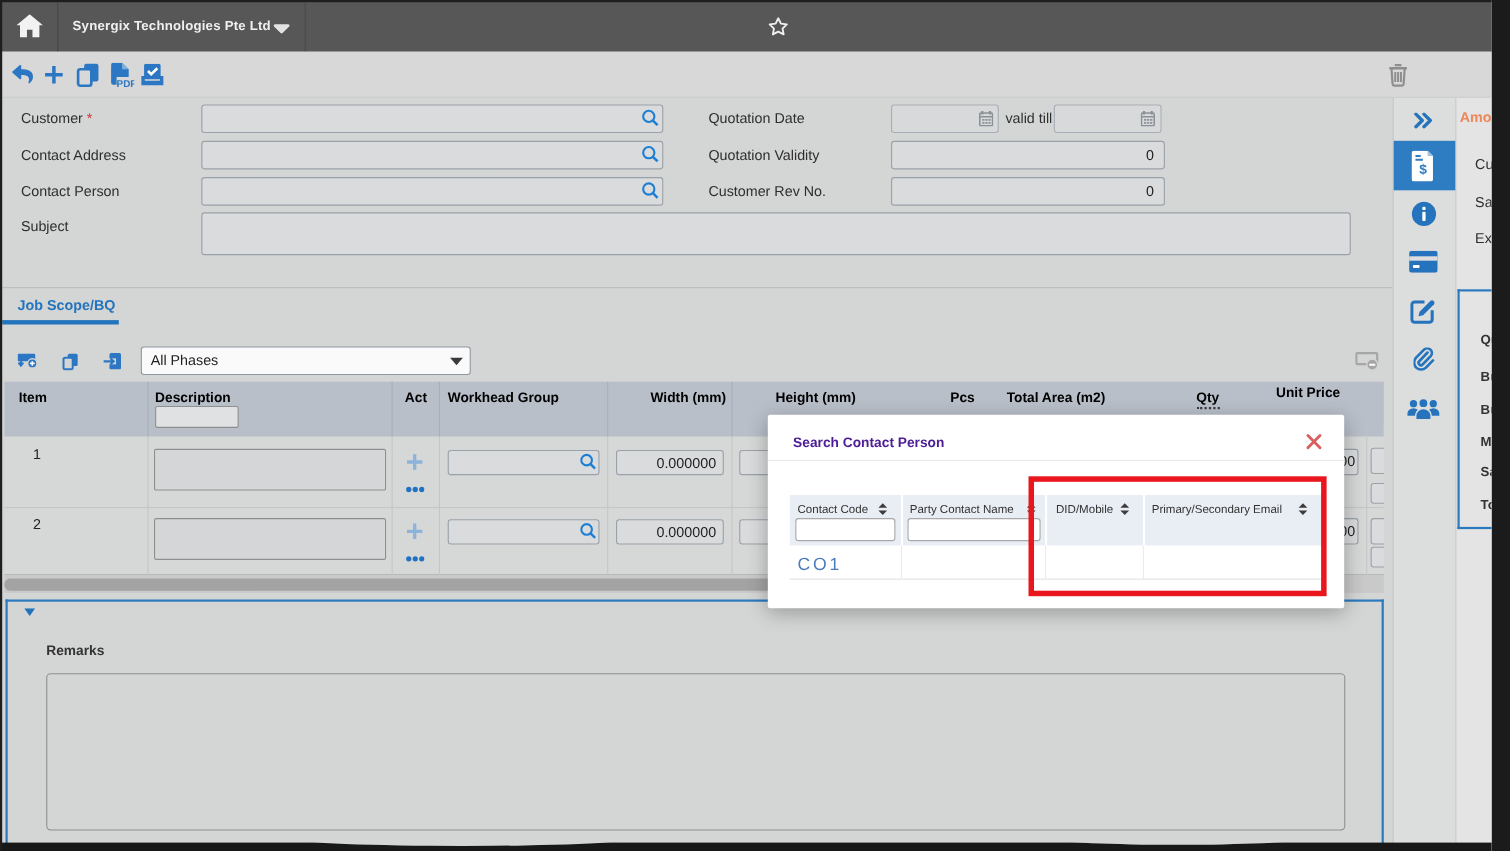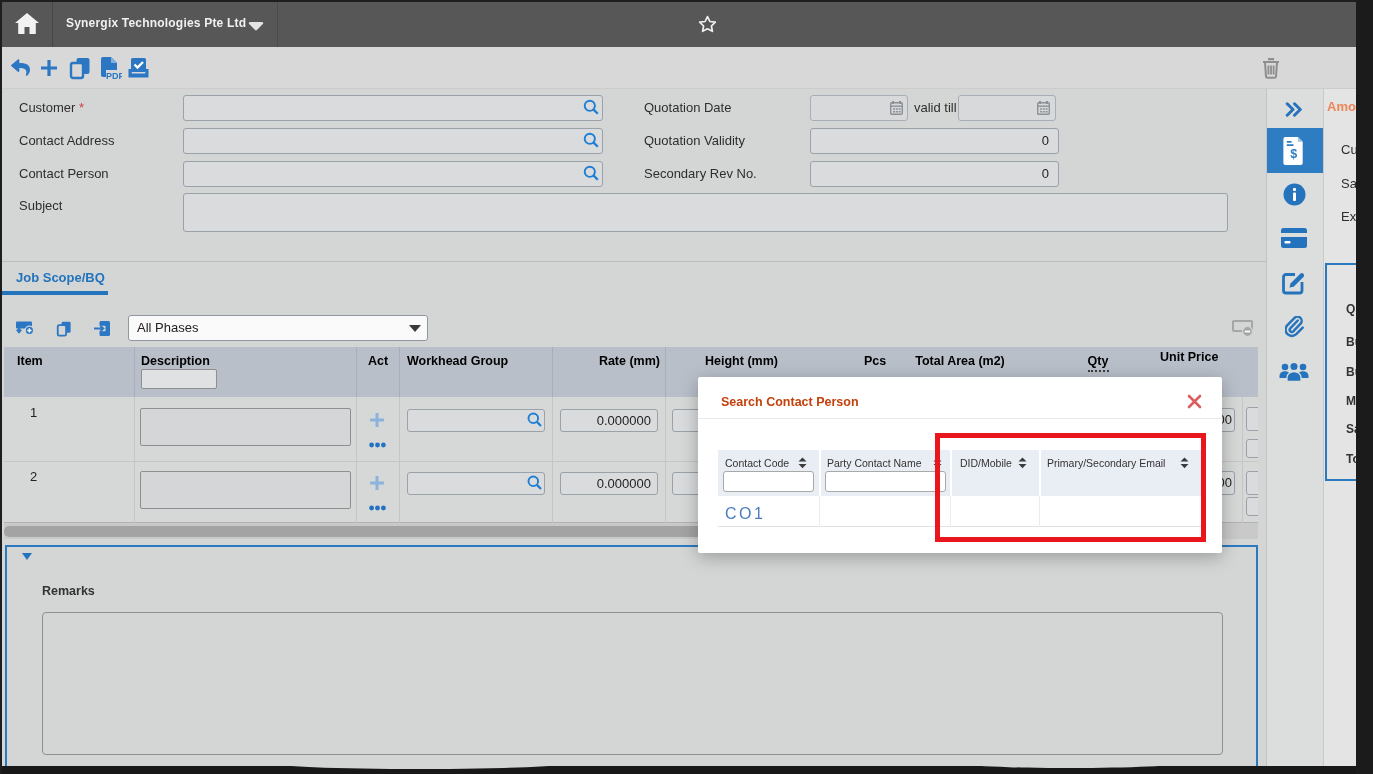--- a/index.html
+++ b/index.html
@@ -88,21 +88,21 @@
       <circle cx="6.8" cy="6.8" r="5.1" fill="none" stroke="#1d7fd4" stroke-width="1.9"></circle>
       <path d="M10.6 10.6 L14.8 14.8" stroke="#1d7fd4" stroke-width="2.3"></path>
     </svg>
 <svg class="a mg" style="left:583px;top:165px" width="17" height="17" viewBox="0 0 17 17">
       <circle cx="6.8" cy="6.8" r="5.1" fill="none" stroke="#1d7fd4" stroke-width="1.9"></circle>
       <path d="M10.6 10.6 L14.8 14.8" stroke="#1d7fd4" stroke-width="2.3"></path>
     </svg>
 
 <div class="lbl" style="left:644px;top:95px;line-height:26px">Quotation Date</div>
 <div class="lbl" style="left:644px;top:128px;line-height:26px">Quotation Validity</div>
-<div class="lbl" style="left:644px;top:161px;line-height:26px">Secondary Rev No.</div>
+<div class="lbl" style="left:644px;top:161px;line-height:26px">Customer Rev No.</div>
 <div class="lbl" style="left:914px;top:95px;line-height:26px">valid till</div>
 
 <div class="inp" style="left:810px;top:95px;width:98px;height:26px;background:#d7d9da;border-color:#a7afb6"></div>
 <div class="inp" style="left:958px;top:95px;width:98px;height:26px;background:#d7d9da;border-color:#a7afb6"></div>
 <div class="inp" style="left:810px;top:128px;width:249px;height:26px;text-align:right;font-size:13px;line-height:24px;color:#222;padding-right:9px">0</div>
 <div class="inp" style="left:810px;top:161px;width:249px;height:26px;text-align:right;font-size:13px;line-height:24px;color:#222;padding-right:9px">0</div>
 
 <svg class="a" style="left:890px;top:101px" width="13" height="14" viewBox="0 0 13 14">
       <path d="M3 0 v3 M10 0 v3" stroke="#8b9197" stroke-width="2"></path>
       <rect x="0.7" y="1.8" width="11.6" height="11.5" rx="1" fill="none" stroke="#8b9197" stroke-width="1.4"></rect>
@@ -147,21 +147,21 @@
 <rect x="1" y="1" width="19" height="10" rx="1" fill="none" stroke="#a6a6a6" stroke-width="2"></rect>
 <circle cx="15.5" cy="11.5" r="5" fill="#a6a6a6" stroke="#d4d5d5" stroke-width="1.2"></circle>
 <path d="M12.8 11.5 h5.4" stroke="#fff" stroke-width="1.8"></path>
 </svg>
 
 <div class="a" style="left:4px;top:347px;width:1254px;height:50px;background:#b9bfc9"></div>
 <div class="a tbh" style="left:17px;top:354px">Item</div>
 <div class="a tbh" style="left:141px;top:354px">Description</div>
 <div class="a tbh" style="left:368px;top:354px">Act</div>
 <div class="a tbh" style="left:407px;top:354px">Workhead Group</div>
-<div class="a tbh" style="left:543px;top:354px;width:117px;text-align:right">Rate (mm)</div>
+<div class="a tbh" style="left:543px;top:354px;width:117px;text-align:right">Width (mm)</div>
 <div class="a tbh" style="left:671px;top:354px;width:141px;text-align:center">Height (mm)</div>
 <div class="a tbh" style="left:816px;top:354px;width:118px;text-align:center">Pcs</div>
 <div class="a tbh" style="left:890px;top:354px;width:140px;text-align:center">Total Area (m2)</div>
 <div class="a tbh" style="left:1068px;top:354px;width:60px;text-align:center">Qty</div>
 <div class="a" style="left:1088px;top:370px;width:21px;border-bottom:2px dotted #3c3c3c"></div>
 <div class="a tbh" style="left:1160px;top:350px;width:100px;">Unit Price</div>
 
 <div class="a" style="left:141px;top:369px;width:76px;height:20px;background:#dfe1e3;border:1px solid #8f8f8f;border-radius:2px"></div>
 
 <div class="a colb" style="left:134px;top:347px;height:50px;background:#a9afba"></div>
@@ -285,21 +285,21 @@
 <div class="a" style="left:1325px;top:263px;width:48px;height:218px;border:2px solid #2b7ac0;border-right:none"></div>
 <div class="a pnl" style="left:1346px;top:302px">Quotation Amt</div>
 <div class="a pnl" style="left:1346px;top:335px">Budget Cost</div>
 <div class="a pnl" style="left:1346px;top:365px">Budget Margin</div>
 <div class="a pnl" style="left:1346px;top:394px">Margin (%)</div>
 <div class="a pnl" style="left:1346px;top:422px">Sales Tax</div>
 <div class="a pnl" style="left:1346px;top:452px">Total Amt</div>
 
 <div class="a" style="left:698px;top:377px;width:524px;height:176px;background:#fff;border-radius:2px;box-shadow:0 4px 18px rgba(0,0,0,.28);z-index:20"></div>
 <div class="a" style="left:698px;top:377px;width:524px;height:42px;border-bottom:1px solid #ebebeb;z-index:21"></div>
-<div class="a" style="left:721px;top:395px;font-size:12.5px;font-weight:bold;color:#c2410c;z-index:22">Search Contact Person</div>
+<div class="a" style="left:721px;top:395px;font-size:12.5px;font-weight:bold;color:#4c1d95;z-index:22">Search Contact Person</div>
 <svg class="a" style="left:1187px;top:394px;z-index:22" width="15" height="15" viewBox="0 0 15 15">
       <path d="M2 2 L13 13 M13 2 L2 13" stroke="#db5e5e" stroke-width="2.6" stroke-linecap="round"></path>
     </svg>
 
 <div class="a" style="left:718px;top:450px;width:487px;height:46px;background:#e9edf4;z-index:21"></div>
 <div class="a" style="left:819px;top:450px;width:2px;height:46px;background:#fff;z-index:22"></div>
 <div class="a" style="left:950px;top:450px;width:2px;height:46px;background:#fff;z-index:22"></div>
 <div class="a" style="left:1039px;top:450px;width:2px;height:46px;background:#fff;z-index:22"></div>
 <div class="a mth" style="left:725px;top:457px;z-index:22">Contact Code</div>
 <div class="a mth" style="left:827px;top:457px;z-index:22">Party Contact Name</div>

